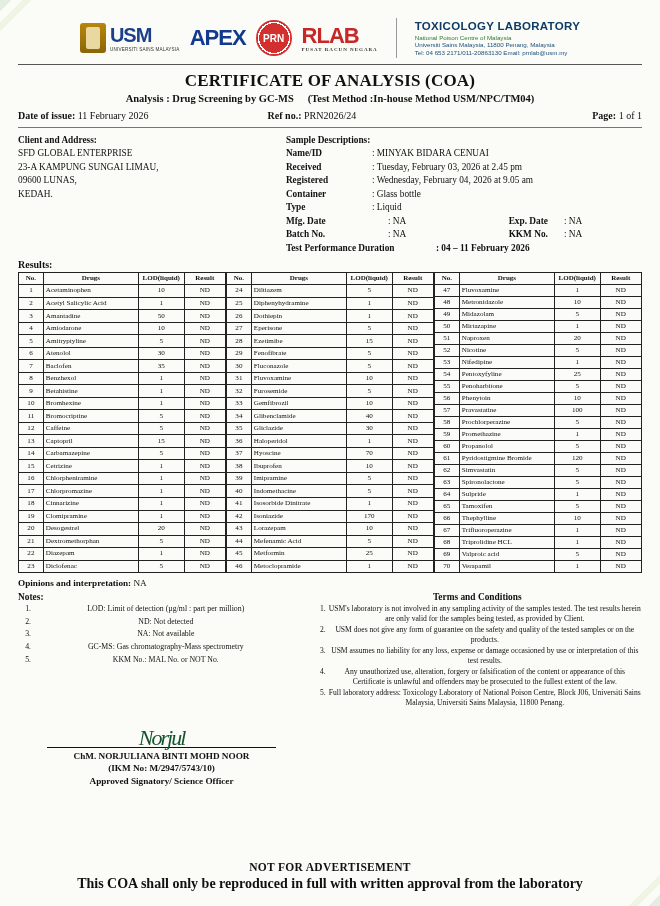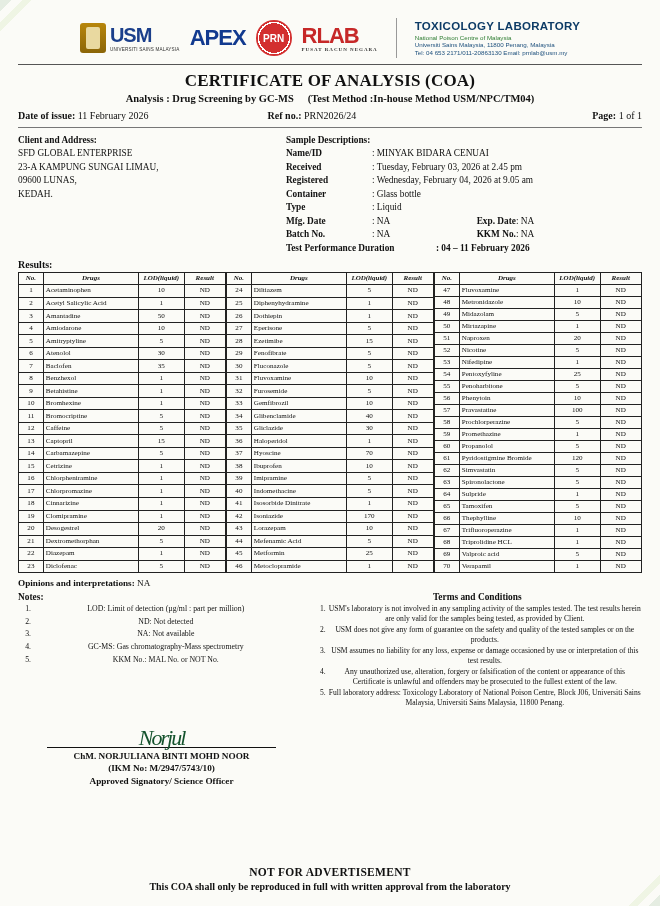--- a/index.html
+++ b/index.html
@@ -70,36 +70,36 @@
   .hr-thin { border:0; border-top:1px solid #777; margin:2px 0 6px; }
 
   
   .info-wrap { display:flex; font-size:9.3px; gap:10px; margin-bottom:4px;}
   .info-left { width:42%; line-height:1.45; }
   .info-right { width:58%; line-height:1.45; }
   .bold { font-weight:bold; }
   .kv { display:flex; }
   .kv .k { width:86px; font-weight:bold; }
   .kv .v { flex:1; }
-  .kv2 { display:flex; }
+  .kv2 { display:flex;gap:16px; }
   .kv2 .k { width:86px; font-weight:bold; }
   .kv2 .v { width:70px; }
   .kv2 .k2 { width:74px; font-weight:bold;text-align:right; }
   .kv2 .v2 { flex:1; }
 
   .results-label { font-weight:bold; font-size:10px; margin:4px 0 2px; }
 
   
   .results-grid { display:flex; gap:0; }
   table.res { border-collapse:collapse; width:33.33%; table-layout:fixed; }
   table.res th, table.res td {
     border:1px solid #222; font-size:7.1px; padding:0 2px; height:11.1px; line-height:11px;
     font-family:"Liberation Serif", serif;
   }
-  table.res th { font-weight:bold; text-align:center; font-size:7.0px;font-style:italic;}
+  table.res th { font-weight:bold; text-align:center; font-size:7.0px;}
   table.res td.no { text-align:center; width:12%; }
   table.res td.drug { text-align:left; width:46%; }
   table.res td.lod { text-align:center; width:22%; }
   table.res td.res { text-align:center; width:20%; }
   table.res col.no{width:12%}
   table.res col.drug{width:46%}
   table.res col.lod{width:22%}
   table.res col.res{width:20%}
 
   .opinions { font-size:9.2px; font-weight:bold; margin:5px 0 4px; }
@@ -116,21 +116,21 @@
   .notes ol.list li { font-size:7.8px; line-height:1.3; margin-bottom:2.5px;}
 
   
   .sign-wrap { text-align:center; margin-top:10px; position:relative; width:46%; }
   .sig-scribble { font-family:"Liberation Serif",serif; font-style:italic; font-size:22px; color:#14532d; position:relative; top:6px; letter-spacing:-2px;}
   .sig-line { border-top:1px solid #111; width:80%; margin:2px auto 2px; }
   .sign-name { font-weight:bold; font-size:9.2px; line-height:1.35; }
 
   .footer { position:absolute; left:0; right:0; bottom:14px; text-align:center; }
   .footer .nfa { font-weight:bold; font-size:11.5px; letter-spacing:.3px; }
-  .footer .repro { font-weight:bold; font-size:10px; margin-top:3px;}
+  .footer .repro { font-weight:bold; font-size:14px; margin-top:3px;}
 </style>
 </head>
 <body>
 
 <div class="page">
   <div class="corner-tl"></div>
   <div class="corner-br"></div>
 
   <div class="letterhead">
     <div class="logo">
@@ -703,21 +703,21 @@
             <td class="no">70</td>
             <td class="drug">Verapamil</td>
             <td class="lod">1</td>
             <td class="res">ND</td>
           </tr>
         </tbody>
     </table>
   </div>
 
   <div class="opinions">
-    <span>Opinions and interpretations:</span>
+    <span>Opinions and interpretation:</span>
     <span class="v">NA</span>
   </div>
 
   <div class="bottom-wrap">
     <div class="notes">
       <div class="sec-title">Notes:</div>
       <ol class="list">
           <li>LOD: Limit of detection (µg/ml :  part per million)</li>
           <li>ND: Not detected</li>
           <li>NA: Not available</li>

